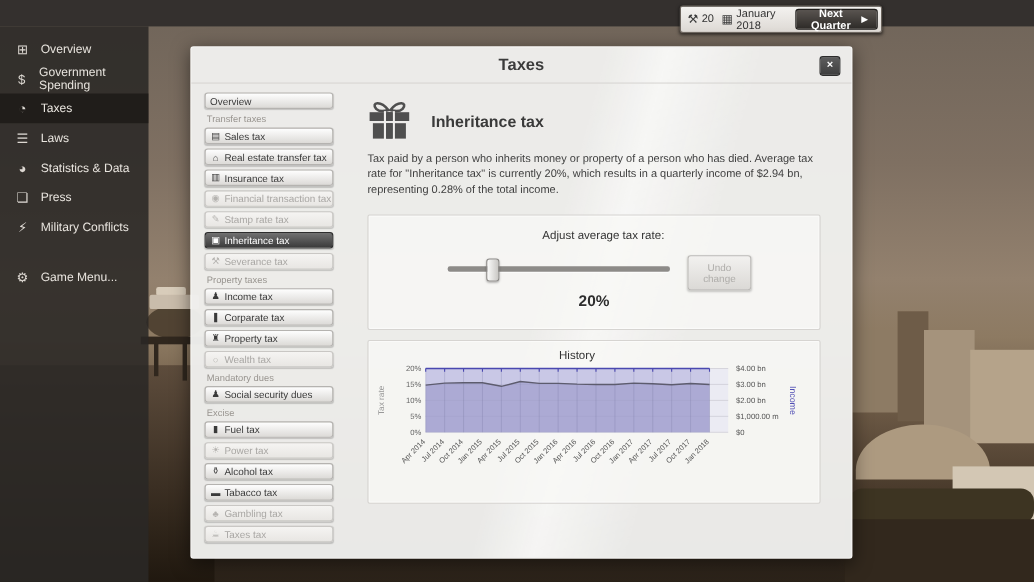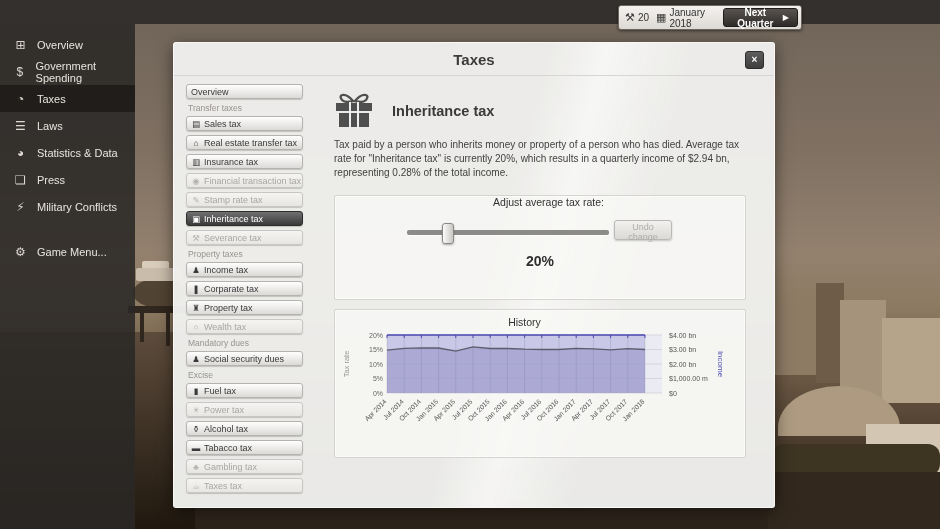--- a/index.html
+++ b/index.html
@@ -69,27 +69,27 @@
   .tax-btn.selected{background:linear-gradient(#707070,#3a3a3a);color:#fff;border-color:#2d2d2d;}
   .tax-btn.selected .ticon{color:#fff;}
   
   .main{position:absolute;left:160px;top:41px;width:412px;}
   .detail-head{display:flex;align-items:center;gap:18px;margin:8px 0 2px;height:38px;}
   .detail-title{font-size:14.5px;font-weight:bold;color:#3a3a3a;}
   .desc{font-size:10px;color:#3f3f3f;line-height:1.4;margin:8px 0 0;}
   .panel{border:1px solid #d6d4d1;border-radius:2px;background:rgba(248,248,246,.75);
          box-shadow:inset 0 0 0 1px rgba(255,255,255,.5);position:relative;box-sizing:border-box;}
   .slider-panel{margin-top:15px;height:105px;}
-  .sl-label{text-align:center;font-size:10.5px;color:#333;padding-left:17px;}
+  .sl-label{text-align:center;margin-top:12px;font-size:10.5px;color:#333;padding-left:17px;}
   .sl-row{position:relative;margin-top:14px;height:20px;}
   .track{position:absolute;left:72px;top:8px;width:202px;height:5px;background:#8d8b88;
          border-radius:2px;box-shadow:0 1px 0 rgba(255,255,255,.8);cursor:pointer;}
   .handle{position:absolute;top:-7px;width:10px;height:19px;border:1px solid #8a8885;border-radius:3px;
           background:linear-gradient(90deg,#fbfbfa,#c9c7c4);box-shadow:0 1px 2px rgba(0,0,0,.3);cursor:grab;}
-  .undo{position:absolute;left:279px;top:-2px;width:58px;height:20px;border:1px solid #bbb9b6;
+  .undo{position:absolute;left:290px;top:-2px;width:58px;height:32px;border:1px solid #bbb9b6;
         border-radius:3px;background:linear-gradient(#f2f1ef,#dbd9d6);color:#aeaca9;font-size:9px;
         box-shadow:0 1px 2px rgba(0,0,0,.2);cursor:default;font-family:inherit;}
   .sl-value{text-align:center;margin-top:11px;font-size:14px;font-weight:bold;color:#2e2e2e;
             text-shadow:0 1px 0 #fff;}
   .history-panel{margin-top:9px;height:149px;}
   .history-panel svg{display:block;}
 </style>
 </head>
 <body>
 

